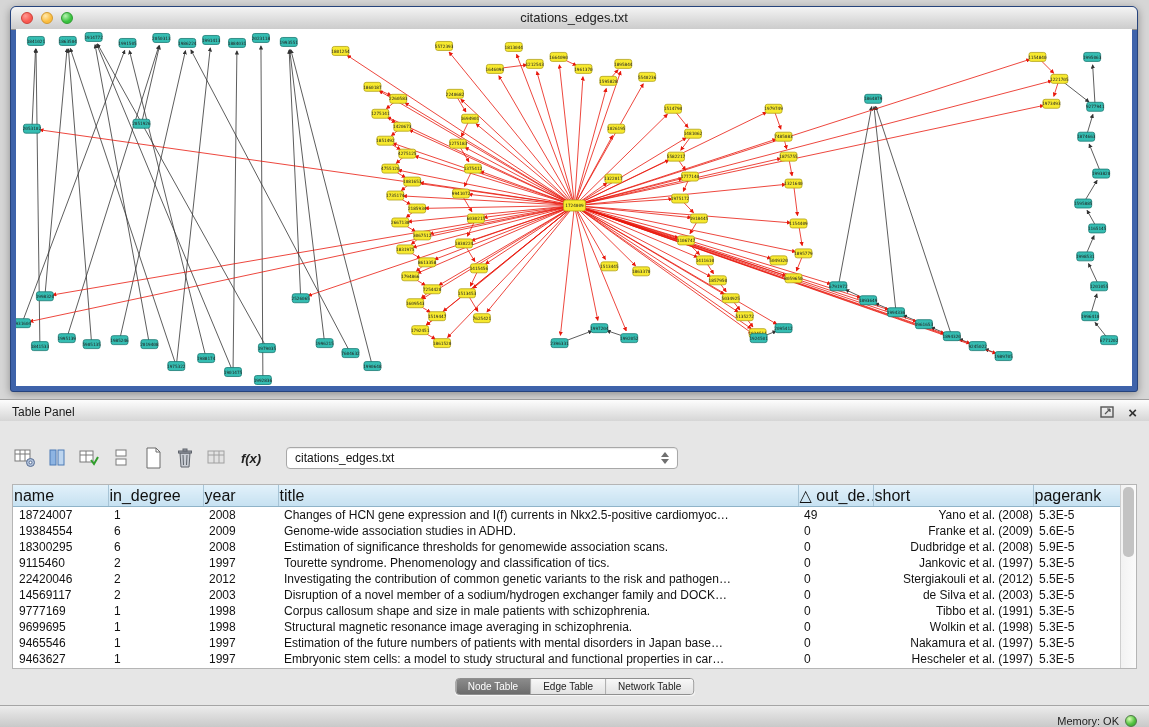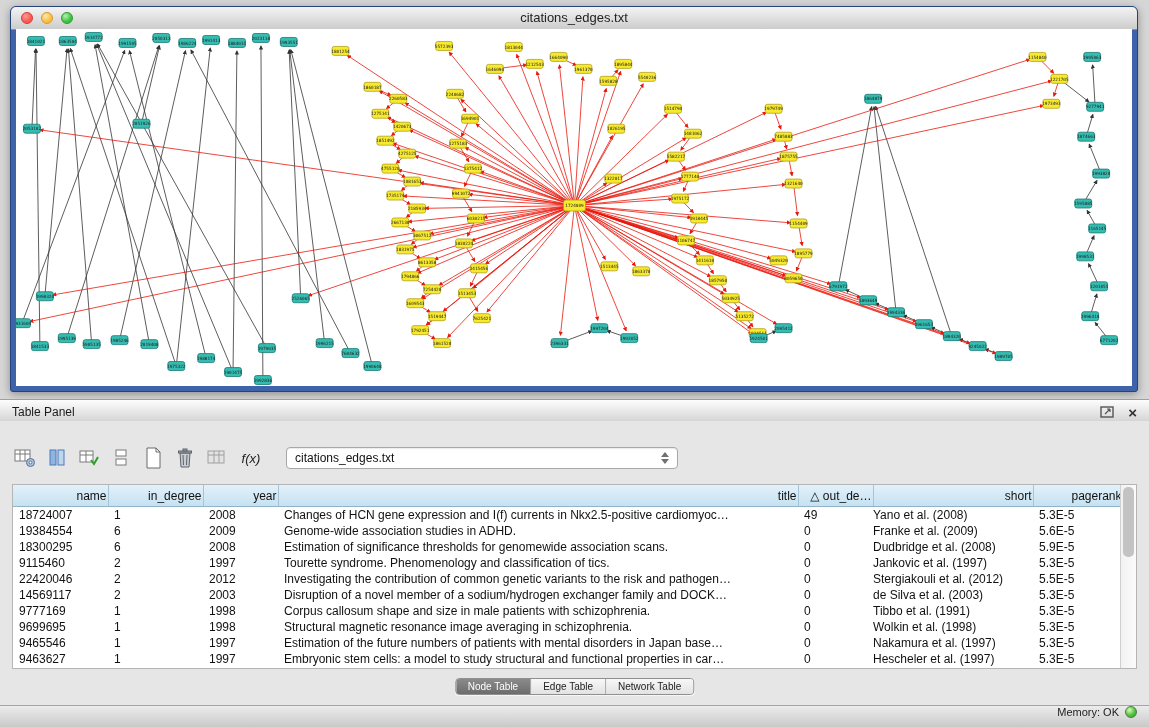--- a/index.html
+++ b/index.html
@@ -19,43 +19,43 @@
 
   
   .phead{position:absolute;left:0;top:399px;width:1149px;height:21px;background:linear-gradient(#fdfdfd,#d0d0d0);border-top:1px solid #9f9f9f;border-bottom:1px solid #9a9a9a;display:flex;align-items:center;padding:12px 12px;box-sizing:border-box;}
   .phead .ptitle{font-size:12px;color:#1a1a1a;margin-right:auto;}
   .phead .hicon{margin-left:14px;color:#444;cursor:default;display:flex;align-items:center;}
   .phead .close-x{font-size:15px;font-weight:bold;line-height:1;color:#333;}
 
   .pbody{position:absolute;left:0;top:421px;right:0;bottom:22px;background:#e6e6e6;}
 
   .toolbar{position:absolute;left:12px;top:22px;height:30px;display:flex;align-items:center;gap:6px;}
-  .tbtn{width:26px;height:26px;display:flex;align-items:center;justify-content:center;border-radius:4px;}
+  .tbtn{width:26px;height:26px;display:flex;align-items:center;justify-content:center;border-radius:4px;font-weight:bold;}
   .fxbtn{font-size:13px;font-style:italic;color:#222;width:30px;}
   .dropdown{margin-left:14px;width:392px;height:22px;background:#fff;border:1px solid #a8a8a8;border-radius:4px;display:flex;align-items:center;padding:0 8px;box-sizing:border-box;font-size:12px;color:#111;box-shadow:inset 0 1px 1px rgba(0,0,0,.08);}
   .dropdown .val{flex:1;}
   .dd-arrows{display:flex;flex-direction:column;gap:2px;align-items:center;}
   .tri-up{width:0;height:0;border-left:4px solid transparent;border-right:4px solid transparent;border-bottom:5px solid #707070;}
   .tri-dn{width:0;height:0;border-left:4px solid transparent;border-right:4px solid transparent;border-top:5px solid #707070;}
 
   .tablewrap{position:absolute;left:12px;right:12px;top:63px;bottom:36px;background:#fff;border:1px solid #b5b5b5;display:flex;}
   .tablewrap .tscroll{flex:1;overflow:hidden;}
   table.dt{border-collapse:collapse;table-layout:fixed;width:100%;}
-  table.dt th{height:19px;background:linear-gradient(#e2f1fa,#c6e1f1);border-right:1px solid #a7c4d6;border-bottom:1px solid #8fb3c8;font-size:12px;font-weight:normal;color:#111;text-align:right;overflow:hidden;white-space:nowrap;}
+  table.dt th{height:19px;background:linear-gradient(#e2f1fa,#c6e1f1);border-right:1px solid #a7c4d6;border-bottom:1px solid #8fb3c8;font-size:16px;font-weight:normal;color:#111;text-align:left;overflow:hidden;white-space:nowrap;}
   table.dt td{height:16px;font-size:12px;color:#111;padding:0 0 0 6px;white-space:nowrap;overflow:hidden;line-height:16px;}
-  table.dt td:nth-child(6){text-align:left;padding:0;}
+  table.dt td:nth-child(6){text-align:right;padding:0;}
   .vscroll{width:15px;background:linear-gradient(to right,#f2f2f2,#fbfbfb);border-left:1px solid #cfcfcf;position:relative;}
   .vthumb{position:absolute;left:2px;right:2px;top:2px;height:70px;border-radius:5px;background:#c3c3c3;}
 
   .tabs{position:absolute;left:50%;bottom:10px;transform:translateX(-50%);display:inline-flex;border:1px solid #8f8f8f;border-radius:4px;overflow:hidden;background:#f0f0f0;box-shadow:0 1px 1px rgba(255,255,255,.7);}
   .tab{padding:2px 12px;font-size:10px;color:#222;border-right:1px solid #9a9a9a;background:linear-gradient(#f8f8f8,#e2e2e2);}
   .tab:last-child{border-right:none;}
   .tab.active{background:linear-gradient(#8b8b8b,#6c6c6c);color:#fff;}
 
-  .statusbar{position:absolute;left:0;bottom:0;width:1149px;height:22px;background:linear-gradient(#ececec,#c9c9c9);border-top:1px solid #a5a5a5;display:flex;align-items:flex-start;justify-content:flex-end;padding-right:12px;box-sizing:border-box;gap:6px;}
+  .statusbar{position:absolute;left:0;bottom:0;width:1149px;height:22px;background:linear-gradient(#ececec,#c9c9c9);border-top:1px solid #a5a5a5;display:flex;align-items:flex-end;justify-content:flex-end;padding-right:12px;box-sizing:border-box;gap:6px;}
   .statusbar .mem{font-size:11px;color:#222;}
   .memdot{width:12px;height:12px;border-radius:50%;background:radial-gradient(circle at 35% 30%,#d9ffb3,#53c242 55%,#2f9e2a);border:1px solid #4e7b46;box-sizing:border-box;}
 </style>
 </head>
 <body>
 
 <div class="screen">
 
   <div class="gwin">
     <div class="titlebar">

